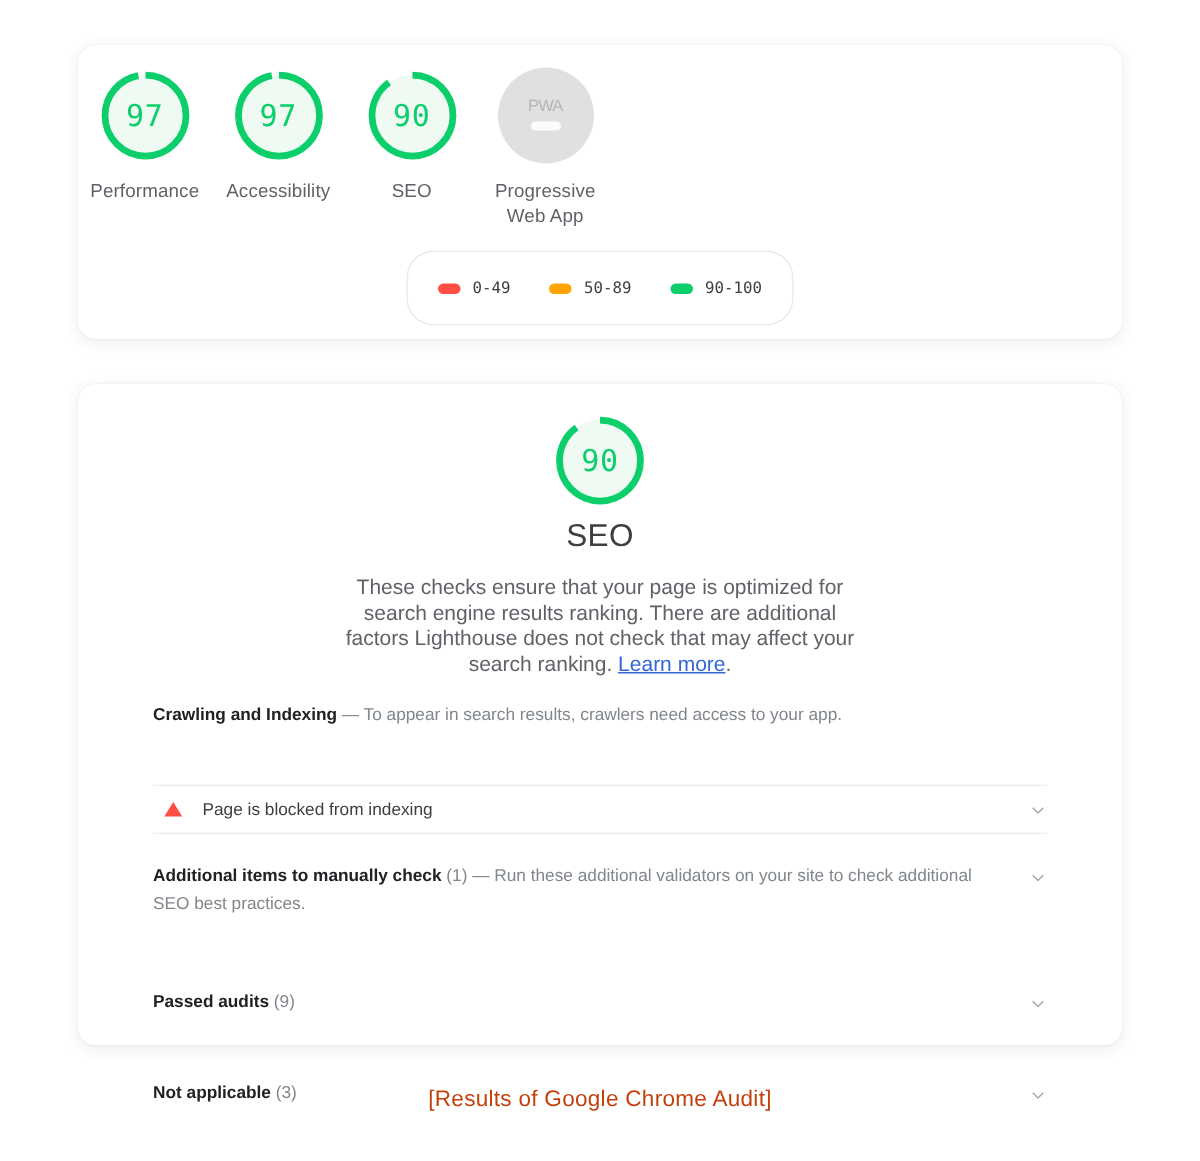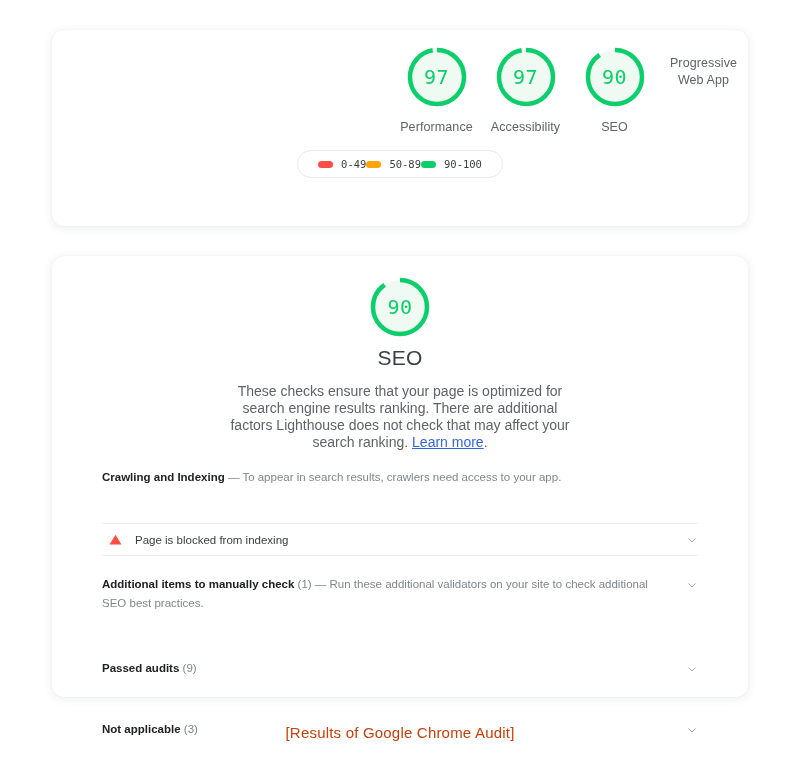--- a/index.html
+++ b/index.html
@@ -37,21 +37,21 @@
   #seo-card {
     left: 52px;
     top: 256px;
     width: 696px;
     height: 441px;
   }
 
   
   .gauge-row {
     display: flex;
-    justify-content: flex-end;
+    justify-content: flex-start;
     align-items: flex-start;
     gap: 0px;
     padding-top: 15px;
   }
   .gauge-item {
     width: 89px;
     display: flex;
     flex-direction: column;
     align-items: center;
   }
@@ -116,23 +116,24 @@
 
   
   .legend-wrap {
     display: flex;
     justify-content: center;
     margin-top: 14px;
   }
   .legend {
     display: inline-flex;
     align-items: center;
+    gap: 26px;
     border: 1px solid #e8eaed;
     border-radius: 18px;
-    padding: 7px 20px;
+    padding: 18px 20px;
     background: #fff;
   }
   .legend-item {
     display: flex;
     align-items: center;
     gap: 8px;
   }
   .legend-swatch {
     width: 15px;
     height: 7px;
@@ -292,20 +293,24 @@
           <svg width="64" height="64" viewBox="0 0 64 64">
             <circle cx="32" cy="32" r="27" fill="#eefaf2"></circle>
             <circle cx="32" cy="32" r="27" fill="none" stroke="#0cce6b" stroke-width="4.5" stroke-dasharray="152.7 169.6" stroke-linecap="butt"></circle>
           </svg>
           <div class="gauge-num">90</div>
         </div>
         <div class="gauge-label">SEO</div>
       </div>
 
       <div class="gauge-item">
+        <div class="pwa-badge">
+          <div class="pwa-text">PWA</div>
+          <div class="pwa-dash"></div>
+        </div>
         <div class="gauge-label">Progressive<br>Web App</div>
       </div>
 
     </div>
 
     <div class="legend-wrap">
       <div class="legend">
         <span class="legend-item">
           <span class="legend-swatch" style="background:#ff4e42"></span>
           <span class="legend-text">0-49</span>

